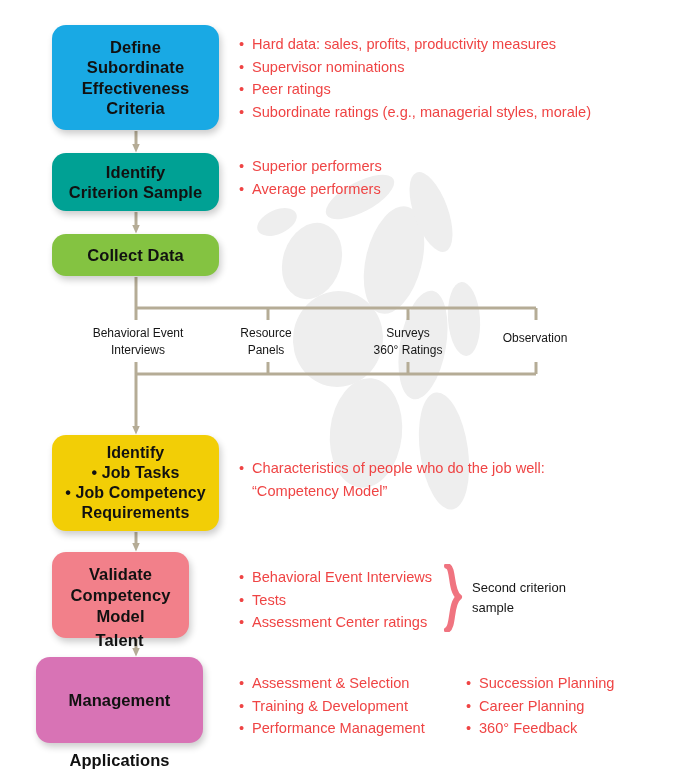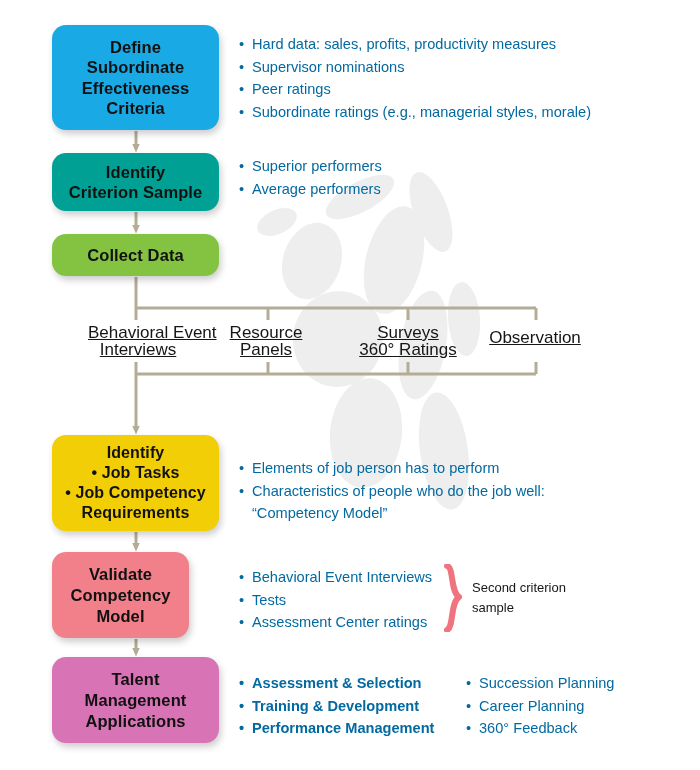--- a/index.html
+++ b/index.html
@@ -75,31 +75,31 @@
   }
   #node-identify-tasks {
     left: 52px; top: 435px; width: 167px; height: 96px;
     font-size: 16px; line-height: 20px;
   }
   #node-validate {
     left: 52px; top: 552px; width: 137px; height: 86px;
     font-size: 16.5px; line-height: 21px;
   }
   #node-talent {
-    left: 52px; top: 657px; width: 167px; height: 86px;
-    font-size: 16.5px; line-height: 21px;
+    left: 36px; top: 657px; width: 167px; height: 86px;
+    font-size: 16.5px; line-height: 21px; gap: 39px;
   }
 
   
   .bullets {
     position: absolute;
     z-index: 3;
     font-size: 14.6px;
     line-height: 22.5px;
-    color: #0369a1;
+    color: #ef4444;
   }
   .bullets .bullet {
     position: relative;
     padding-left: 13px;
     white-space: nowrap;
   }
   .bullets .bullet::before {
     content: "\2022";
     position: absolute;
     left: 0;
@@ -107,33 +107,32 @@
   }
   .bullets .cont {
     padding-left: 13px;
     white-space: nowrap;
   }
 
   #bullets-define   { left: 239px; top: 33px;  }
   #bullets-criterion{ left: 239px; top: 155px; }
   #bullets-identify { left: 239px; top: 457px; }
   #bullets-validate { left: 239px; top: 566px; }
-  #bullets-talent-a { left: 239px; top: 672px; font-weight: bold; }
+  #bullets-talent-a { left: 239px; top: 672px; }
   #bullets-talent-b { left: 466px; top: 672px; }
 
   
   .branch-label {
     position: absolute;
     z-index: 3;
-    font-size: 17px;
+    font-size: 12px;
     line-height: 16.5px;
     color: #161616;
     text-align: center;
     white-space: nowrap;
-    text-decoration: underline;
   }
   #branch-label-0 { left: 88px;  top: 325px; width: 100px; }
   #branch-label-1 { left: 220px; top: 325px; width: 92px;  }
   #branch-label-2 { left: 358px; top: 325px; width: 100px; }
   #branch-label-3 { left: 487px; top: 330px; width: 96px;  }
 
   
   #brace-second-criterion {
     position: absolute;
     z-index: 3;
@@ -245,21 +244,20 @@
     <div class="bullet">Peer ratings</div>
     <div class="bullet">Subordinate ratings (e.g., managerial styles, morale)</div>
   </div>
 
   <div class="bullets" id="bullets-criterion">
     <div class="bullet">Superior performers</div>
     <div class="bullet">Average performers</div>
   </div>
 
   <div class="bullets" id="bullets-identify">
-    <div class="bullet">Elements of job person has to perform</div>
     <div class="bullet">Characteristics of people who do the job well:</div>
     <div class="cont">“Competency Model”</div>
   </div>
 
   <div class="bullets" id="bullets-validate">
     <div class="bullet">Behavioral Event Interviews</div>
     <div class="bullet">Tests</div>
     <div class="bullet">Assessment Center ratings</div>
   </div>
 

